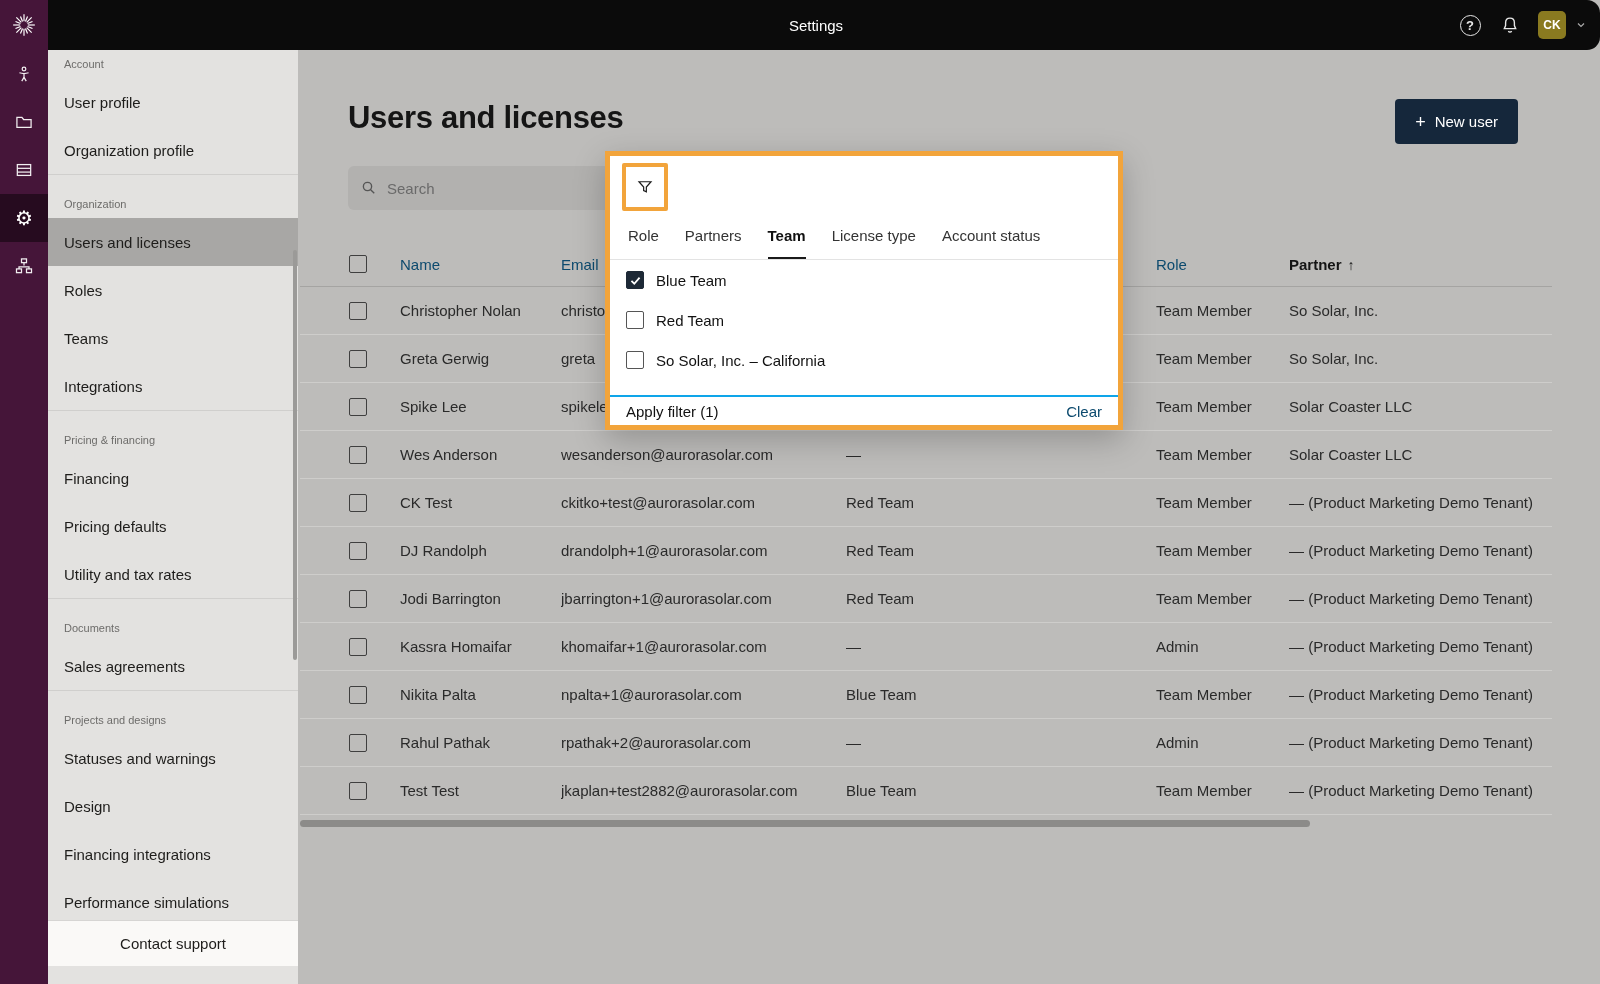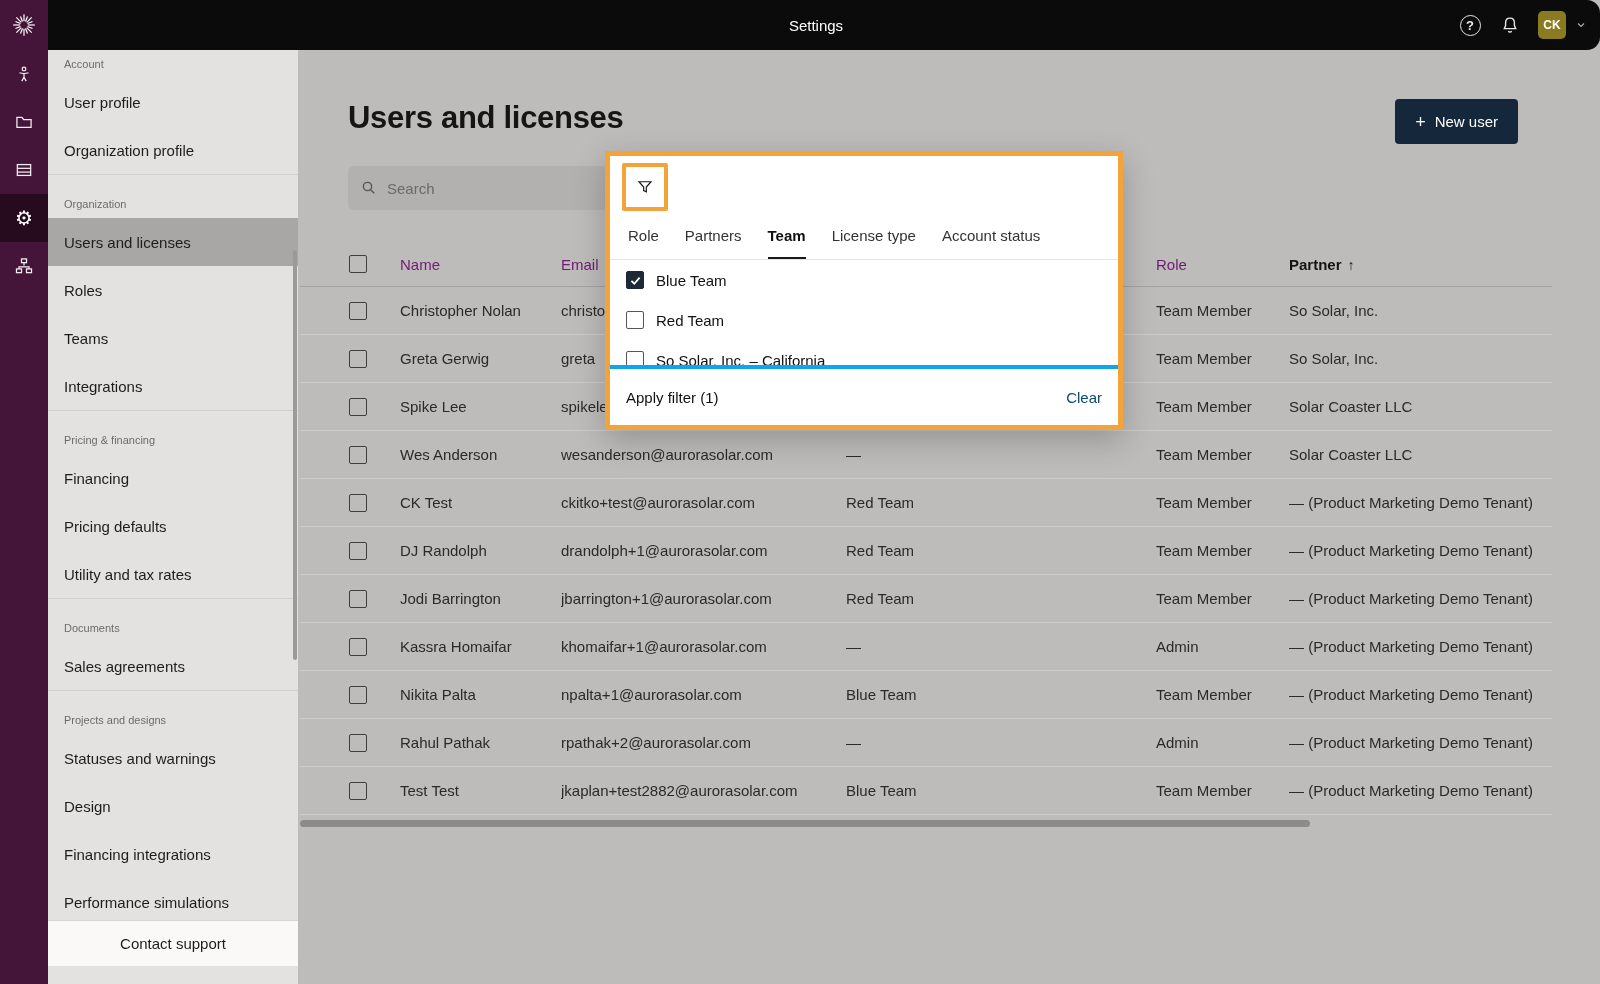--- a/index.html
+++ b/index.html
@@ -38,39 +38,39 @@
   #search-box{position:absolute;left:50px;top:116px;width:440px;height:44px;background:#b2b1af;border-radius:6px;display:flex;align-items:center;padding:0 12px;gap:9px;}
   #search-box input{border:none;outline:none;background:transparent;font-size:15px;color:#4c4c4c;font-family:inherit;width:100%;}
   #search-box input::placeholder{color:#6a6a6a;opacity:1;}
 
   
   #table{position:absolute;left:2px;top:192px;right:48px;}
   .trow,.thead{display:grid;grid-template-columns:100px 161px 285px 310px 133px 1fr;align-items:center;}
   .thead{height:45px;border-bottom:1px solid #a5a4a2;}
   .trow{height:48px;border-bottom:1px solid #cecdcb;}
   .cell{font-size:15px;color:#2a2a2a;white-space:nowrap;overflow:hidden;padding-right:12px;}
-  .hcell{font-size:15px;color:#701a75;white-space:nowrap;}
+  .hcell{font-size:15px;color:#0c4a6e;white-space:nowrap;}
   .hcell.sorted{color:#141414;font-weight:700;}
   .hcell .arrow{font-weight:400;margin-left:6px;font-size:14px;}
   .ccheck{padding-left:49px;}
   .cb{display:block;width:18px;height:18px;border:1.5px solid #3f3f3f;border-radius:2px;background:transparent;cursor:pointer;}
   #hscrollbar{position:absolute;left:2px;top:770px;width:1010px;height:7px;background:#8c8b89;border-radius:4px;cursor:pointer;}
 
   
   #filter-popover{position:absolute;left:605px;top:151px;width:518px;height:279px;background:#ffffff;border:5px solid #f2a43b;z-index:50;box-shadow:0 10px 30px rgba(0,0,0,0.22);}
   #funnel-box{position:absolute;left:12px;top:7px;width:46px;height:48px;border:4px solid #f2a43b;border-radius:2px;background:#fff;display:flex;align-items:center;justify-content:center;cursor:pointer;}
   #pop-tabs{position:absolute;left:0;right:0;top:58px;height:46px;display:flex;align-items:stretch;gap:26px;padding:0 18px;border-bottom:1px solid #e3e3e3;}
   .ptab{display:flex;align-items:center;font-size:15px;color:#333;border-bottom:2px solid transparent;cursor:pointer;}
   .ptab.active{font-weight:700;color:#111;border-bottom-color:#1a1a1a;}
   #pop-options{position:absolute;left:0;right:0;top:104px;}
   .popt{height:40px;display:flex;align-items:center;gap:12px;padding:0 16px;cursor:pointer;}
   .popt .pcb{width:18px;height:18px;border:1.5px solid #555;border-radius:2px;background:#fff;display:flex;align-items:center;justify-content:center;flex:0 0 18px;}
   .popt.checked .pcb{background:#1d2936;border-color:#1d2936;}
   .popt .plabel{font-size:15px;color:#111;}
-  #pop-footer{position:absolute;left:0;right:0;bottom:0;height:60px;border-top:4px solid #0ea5e9;display:flex;align-items:center;justify-content:space-between;padding:0 16px;}
+  #pop-footer{position:absolute;left:0;right:0;bottom:0;height:30px;border-top:2px solid #0ea5e9;display:flex;align-items:center;justify-content:space-between;padding:0 16px;}
   #apply-link{font-size:15px;color:#111;cursor:pointer;}
   #clear-link{font-size:15px;color:#0c4a6e;cursor:pointer;}
 
   svg{display:block;}
 </style>
 </head>
 <body>
 
 <nav id="rail">
   <div class="logo">

